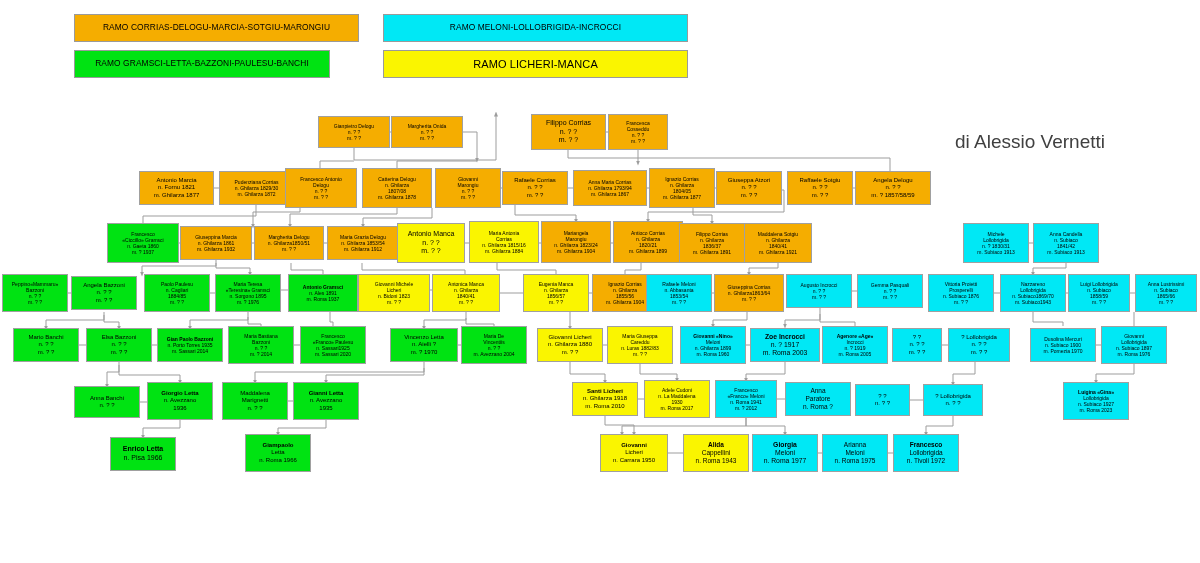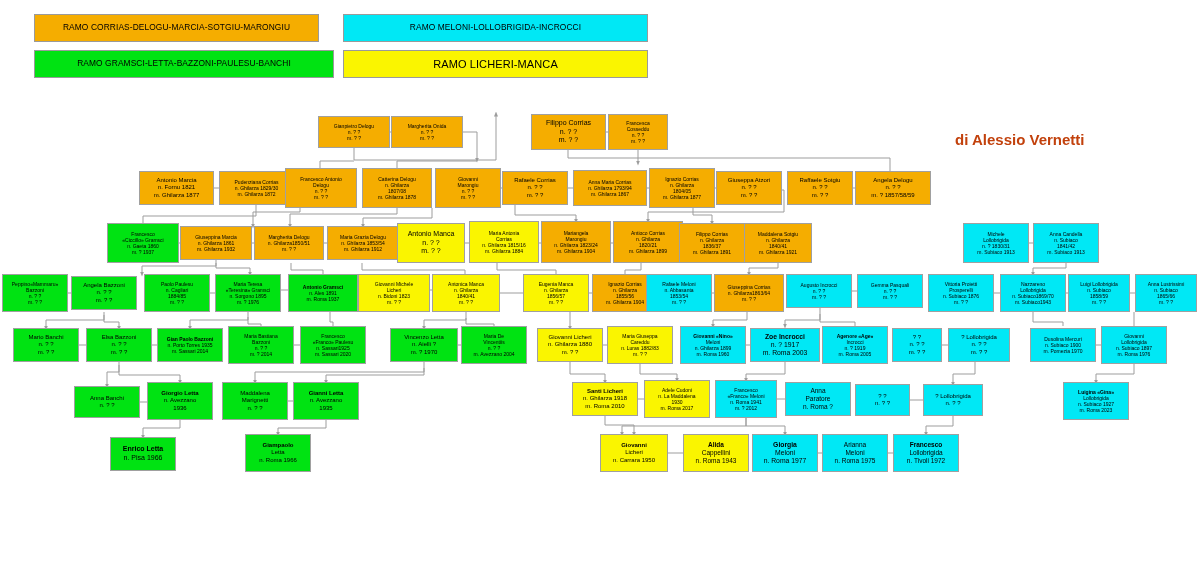--- a/index.html
+++ b/index.html
@@ -9,42 +9,42 @@
     font-family:"Liberation Sans",sans-serif;
     -webkit-font-smoothing:antialiased;
   }
   #canvas{position:absolute;left:0;top:0;width:1200px;height:563px;}
   
   .legend-box{
     position:absolute;box-sizing:border-box;
     border:1px solid #9a9a9a;
     display:flex;align-items:center;justify-content:center;
     text-align:center;font-size:10.5px;letter-spacing:.1px;
-    color:#000;padding:4px 4px;line-height:1.15;
+    color:#000;padding:4px 4px;line-height:1.15;margin-left:40px;
   }
   
   .node{
     position:absolute;box-sizing:border-box;
     border:1px solid #a0a0a0;
     display:flex;flex-direction:column;
     align-items:center;justify-content:center;
     text-align:center;color:#000;
     padding:1px 2px;overflow:hidden;
     line-height:1.22;
   }
   .node .ln{display:block;white-space:nowrap;}
   .node.s5{font-size:5.2px;}
   .node.s6{font-size:6.1px;}
   .node.s7{font-size:7.0px;}
   .node.b .ln.nm{font-weight:bold;}
   
   #wires{position:absolute;left:0;top:0;width:1200px;height:563px;pointer-events:none;}
   
   #credit{
-    position:absolute;font-size:15px;font-weight:bold;color:#c2410c;
+    position:absolute;font-size:19px;font-weight:normal;color:#404040;
     white-space:nowrap;
   }
 </style>
 </head>
 <body>
 
 <div id="canvas">
   <svg id="wires" viewBox="0 0 1200 563">
       <defs>
         <marker id="ar" markerWidth="5" markerHeight="5" refX="2.5" refY="2" orient="auto">
@@ -139,21 +139,21 @@
       <path d="M746,418 L746,426 L622,426 L622,434" fill="none" stroke="#9d9d9d" stroke-width="1" marker-end="url(#ar)"></path>
       <path d="M746,418 L746,426 L785,426 L785,434" fill="none" stroke="#9d9d9d" stroke-width="1" marker-end="url(#ar)"></path>
       <path d="M953,416 L953,426 L926,426 L926,434" fill="none" stroke="#9d9d9d" stroke-width="1" marker-end="url(#ar)"></path>
       <path d="M668,453 L683,453" fill="none" stroke="#9d9d9d" stroke-width="1"></path>
       <path d="M818,453 L822,453" fill="none" stroke="#9d9d9d" stroke-width="1"></path>
       <path d="M888,453 L893,453" fill="none" stroke="#9d9d9d" stroke-width="1"></path>
     </svg>
   <div id="legend-layer">
       <div class="legend-box" style="left: 34px; top: 14px; width: 285px; height: 28px; background: rgb(245, 173, 0); font-size: 8.4px;">RAMO CORRIAS-DELOGU-MARCIA-SOTGIU-MARONGIU</div>
       <div class="legend-box" style="left: 343px; top: 14px; width: 305px; height: 28px; background: rgb(0, 232, 245); font-size: 8.4px;">RAMO MELONI-LOLLOBRIGIDA-INCROCCI</div>
-      <div class="legend-box" style="left: 34px; top: 50px; width: 300px; height: 28px; background: rgb(0, 227, 18); font-size: 8.4px;">RAMO GRAMSCI-LETTA-BAZZONI-PAULESU-BANCHI</div>
+      <div class="legend-box" style="left: 34px; top: 50px; width: 256px; height: 28px; background: rgb(0, 227, 18); font-size: 8.4px;">RAMO GRAMSCI-LETTA-BAZZONI-PAULESU-BANCHI</div>
       <div class="legend-box" style="left: 343px; top: 50px; width: 305px; height: 28px; background: rgb(250, 245, 0); font-size: 11px;">RAMO LICHERI-MANCA</div>
     </div>
   <div id="node-layer">
       <div class="node s5" style="left: 318px; top: 116px; width: 72px; height: 32px; background: rgb(245, 173, 0); font-size: 5px;">
         <span class="ln nm">Gianpietro Delogu</span>
         <span class="ln">n. ? ?</span>
         <span class="ln">m. ? ?</span>
       </div>
       <div class="node s5" style="left: 391px; top: 116px; width: 72px; height: 32px; background: rgb(245, 173, 0); font-size: 5px;">
         <span class="ln nm">Margherita Onida</span>

